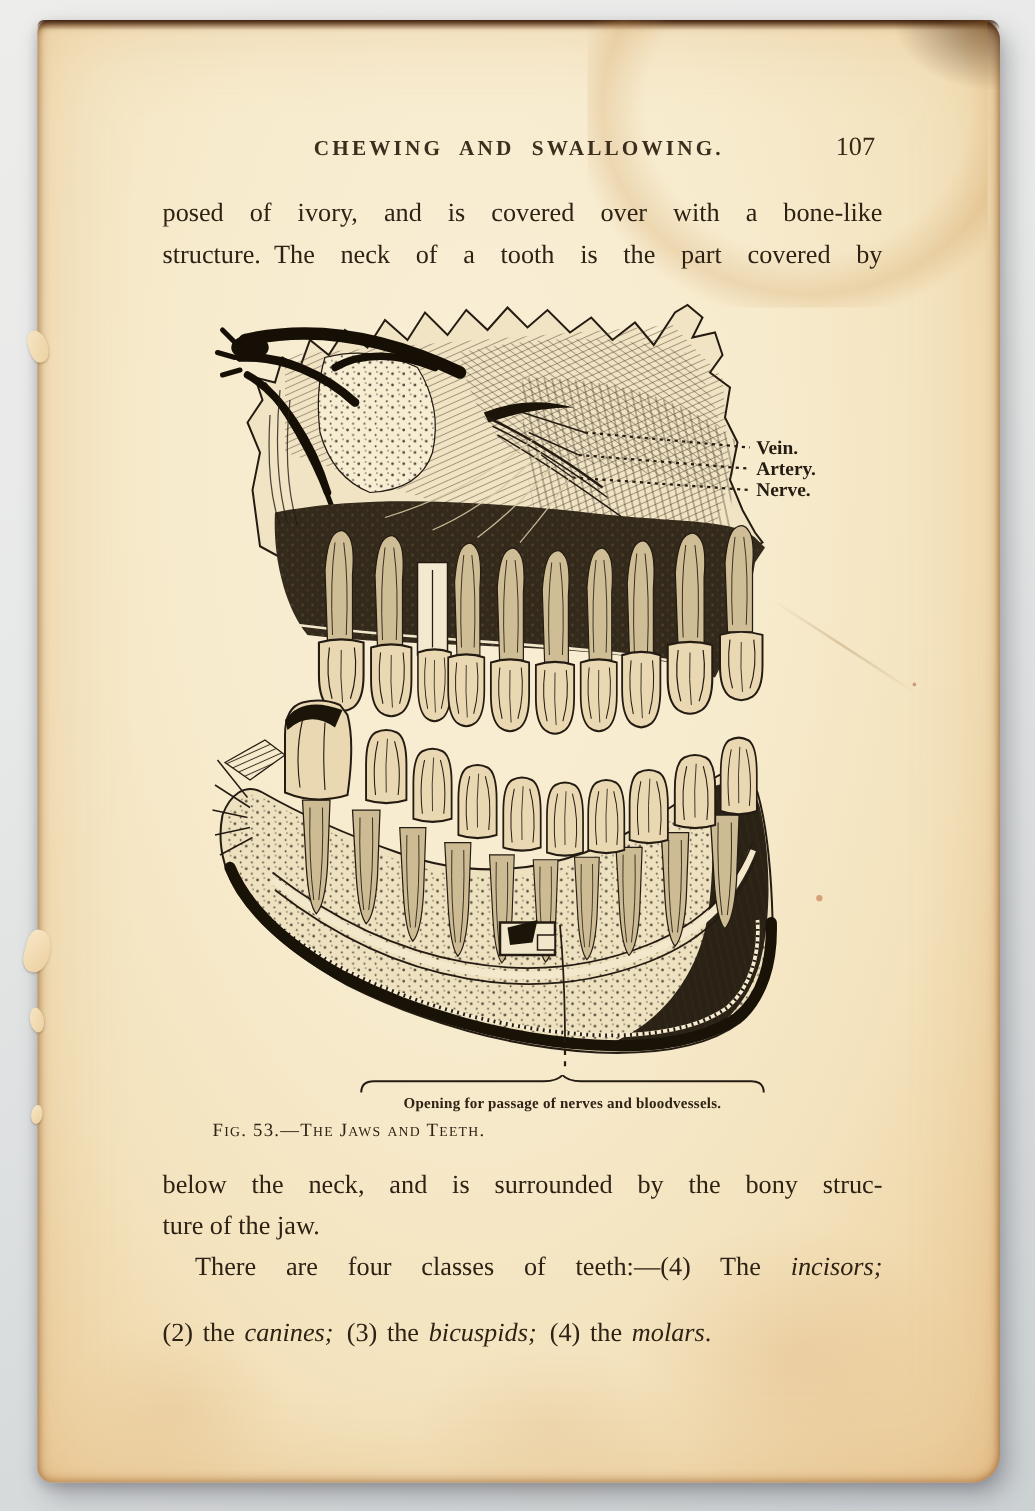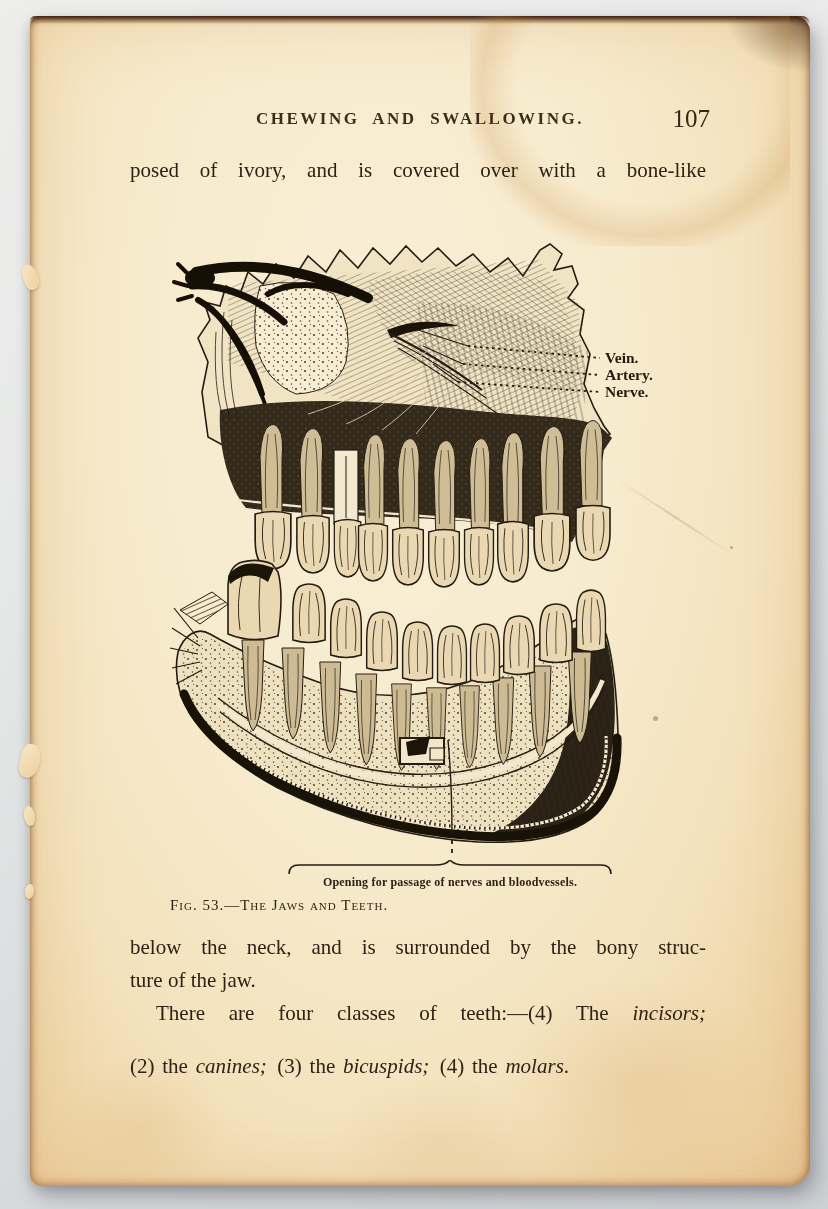--- a/index.html
+++ b/index.html
@@ -3,21 +3,21 @@
 <meta charset="utf-8">
 <style>
   html,body{margin:0;padding:0;background:#dfe2e2;}
   .scene{position:relative;width:828px;height:1209px;overflow:hidden;
     background:linear-gradient(155deg,#ededeb 0%,#e7e9e8 35%,#d9dcdd 70%,#ccd1d4 100%);
     font-family:"Liberation Serif","DejaVu Serif",serif;}
   .page{position:absolute;left:30px;top:16px;width:770px;height:1170px;
     border-radius:10px 16px 22px 12px;
     background:
       radial-gradient(ellipse at 45% 30%, #f9efd6 0%, #f7ebcd 40%, #f3e2bc 68%, #eed3a4 88%, #e9c997 100%);
-    box-shadow:6px 10px 20px rgba(70,72,78,.38), -2px 3px 8px rgba(90,92,96,.22);padding-left:10px;}
+    box-shadow:6px 10px 20px rgba(70,72,78,.38), -2px 3px 8px rgba(90,92,96,.22);}
   .page::before{content:'';position:absolute;inset:0;border-radius:inherit;pointer-events:none;
     box-shadow:inset 0 0 70px rgba(208,150,82,.30), inset 0 0 12px rgba(160,100,48,.28),
                inset 0 5px 7px -3px rgba(58,28,10,.85), inset -4px 0 8px -3px rgba(140,85,40,.5),
                inset 0 -4px 8px -3px rgba(150,95,45,.45), inset 4px 0 8px -3px rgba(150,95,45,.38);}
   .edge-top{position:absolute;top:0;left:0;right:0;height:8px;border-radius:10px 16px 0 0;
     background:linear-gradient(180deg,rgba(50,24,8,.85),rgba(95,52,20,.4) 55%,rgba(120,75,35,0));}
   .corner-tr{position:absolute;top:0;right:0;width:84px;height:56px;border-top-right-radius:16px;
     background:radial-gradient(ellipse at 100% 0%,rgba(58,28,10,.6),rgba(58,28,10,0) 72%);}
   .stain{position:absolute;pointer-events:none;}
   .stain-top{left:440px;top:0;width:320px;height:230px;
@@ -33,21 +33,21 @@
   .crease{left:575px;top:500px;width:140px;height:2px;transform:rotate(33deg);
     background:linear-gradient(90deg,rgba(150,110,60,0),rgba(150,110,60,.28),rgba(150,110,60,0));}
   .tear{position:absolute;background:linear-gradient(120deg,#f7e7c6,#eccf9f);
     box-shadow:0 1px 2px rgba(100,60,25,.35);}
   .tear1{left:-7px;top:248px;width:15px;height:26px;border-radius:45% 55% 50% 40%;transform:rotate(-18deg);}
   .tear2{left:-10px;top:728px;width:20px;height:34px;border-radius:40% 60% 55% 45%;transform:rotate(14deg);}
   .tear3{left:-6px;top:790px;width:11px;height:20px;border-radius:50%;transform:rotate(-10deg);}
   .tear4{left:-5px;top:868px;width:9px;height:15px;border-radius:50%;transform:rotate(8deg);}
   .head-title{position:absolute;left:50%;top:93px;transform:translateX(-50%);
     font-size:17px;font-weight:700;letter-spacing:2.5px;word-spacing:7px;color:#3c2e1c;white-space:nowrap;}
-  .page-number{position:absolute;right:100px;top:89px;font-size:25px;color:#352816;}
+  .page-number{position:absolute;right:100px;top:89px;font-size:21px;color:#352816;}
   .para{position:absolute;left:100px;width:576px;color:#2d2214;font-size:21px;line-height:33px;}
   .tline{white-space:nowrap;}
   .just{text-align:justify;text-align-last:justify;}
   .indent{text-indent:26px;}
   .para1{top:138px;}
   .para2{top:915px;}
   .para3{top:981px;}
   .para3 .tline:last-child{word-spacing:2.5px;margin-top:20px;}
   .figure{position:absolute;left:138px;top:226px;width:545px;height:618px;}
   .caption{position:absolute;left:0;top:842px;width:770px;color:#2e2315;}
@@ -75,20 +75,21 @@
     <div class="tear tear1"></div>
     <div class="tear tear2"></div>
     <div class="tear tear3"></div>
     <div class="tear tear4"></div>
 
     <div class="head-title">CHEWING AND SWALLOWING.</div>
     <div class="page-number">107</div>
 
     <div class="para para1">
       <div class="tline just">posed of ivory, and is covered over with a bone-like</div>
+      <div class="tline just">structure. The neck of a tooth is the part covered by</div>
     </div>
 
     <div class="figure">
       <svg width="545" height="618" viewBox="0 0 545 618">
         <defs>
           <pattern id="hA" width="5" height="5" patternUnits="userSpaceOnUse" patternTransform="rotate(-24)">
             <path d="M0,2.5 H5" stroke="#3c3122" stroke-width="0.8"></path>
           </pattern>
           <pattern id="hB" width="5" height="5" patternUnits="userSpaceOnUse" patternTransform="rotate(38)">
             <path d="M0,2.5 H5" stroke="#362c1e" stroke-width="0.8"></path>

